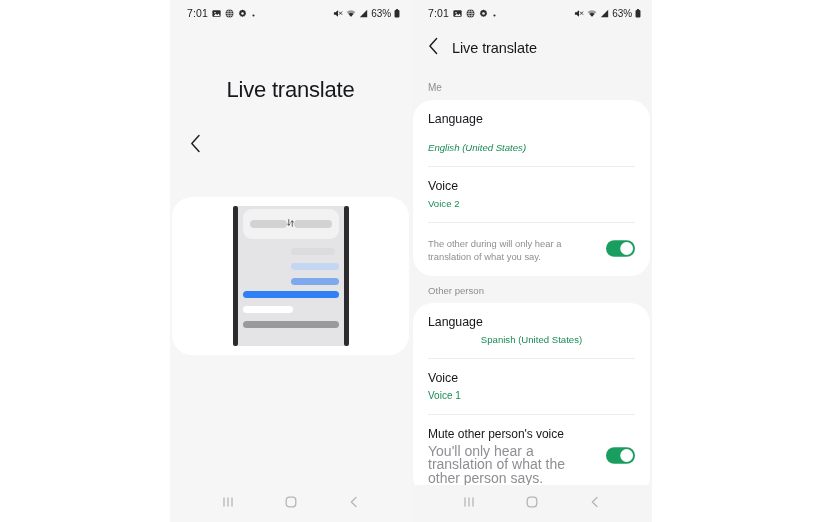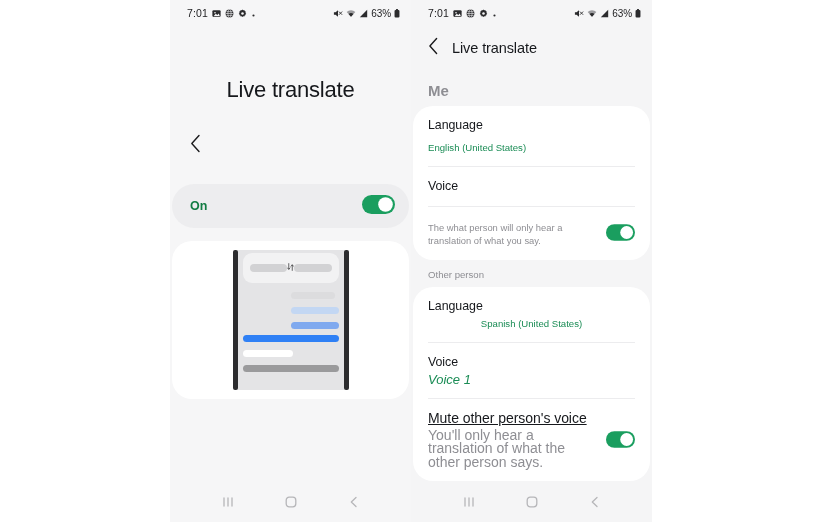--- a/index.html
+++ b/index.html
@@ -194,29 +194,20 @@
       <div class="hero">
         <div class="hero-title">Live translate</div>
       </div>
 
       <div class="back-chev-left">
         <svg width="11" height="19" viewBox="0 0 11 19">
             <path d="M9 1.5 L1.8 9.5 L9 17.5" fill="none" stroke="#1b1b1d" stroke-width="1.4" stroke-linecap="round" stroke-linejoin="round"></path>
           </svg>
       </div>
 
-      <div class="master-card">
-        <span class="master-label">On</span>
-        <span class="ic">
-          <svg width="33" height="19" viewBox="0 0 33 19">
-              <rect x="0" y="0" width="33" height="19" rx="9.5" fill="#1a9e5f"></rect>
-              <circle cx="23.5" cy="9.5" r="7.3" fill="#ffffff"></circle>
-            </svg>
-        </span>
-      </div>
 
       <div class="illus-card">
         <div class="mock">
           <div class="mock-screen"></div>
           <div class="mock-edge l"></div>
           <div class="mock-edge r"></div>
           <div class="mock-top">
             <span class="mock-pill" style="width:38px"></span>
             <span class="mock-swap">
               <svg width="7" height="8" viewBox="0 0 8 9">
@@ -317,62 +308,63 @@
     <div style="display:flex;align-items:center;gap:13px;padding:11px 0 14px 17px;flex:0 0 auto;">
       <span class="ic">
         <svg width="11" height="18" viewBox="0 0 11 18">
             <path d="M8.6 1.5 L1.9 9 L8.6 16.5" fill="none" stroke="#1b1b1d" stroke-width="1.4" stroke-linecap="round" stroke-linejoin="round"></path>
           </svg>
       </span>
       <span style="font-size:14.5px;color:#16181c;letter-spacing:-.1px;">Live translate</span>
     </div>
 
     <div id="settings-list" style="flex:1;overflow:hidden;">
-        <div style="font-size: 15px; color: rgb(142, 142, 147); padding: 9px 0px 7px 17px; font-weight: bold;">Me</div>
+        <div style="font-size: 10px; color: rgb(142, 142, 147); padding: 9px 0px 7px 17px;">Me</div>
         <div style="background: rgb(255, 255, 255); border-radius: 20px; margin: 0px 2px; padding: 0px 15px;">
           <div style="display: flex; align-items: center; justify-content: space-between; gap: 10px; padding: 11px 0px 12px;">
             <div style="flex: 1 1 0%; min-width: 0px;">
               <div style="font-size: 12.4px; color: rgb(22, 24, 28); line-height: 16px; letter-spacing: -0.05px;">Language</div>
-              <div style="font-size: 9.6px; color: rgb(26, 140, 85); margin-top: 8px; line-height: 13px;">English (United States)</div>
+              <div style="font-size: 9.6px; color: rgb(26, 140, 85); margin-top: 14px; line-height: 13px; font-style: italic;">English (United States)</div>
             </div>
           </div>
           <div style="display: flex; align-items: center; justify-content: space-between; gap: 10px; padding: 11px 0px 12px; border-top: 1px solid rgb(236, 236, 238);">
             <div style="flex: 1 1 0%; min-width: 0px;">
               <div style="font-size: 12.4px; color: rgb(22, 24, 28); line-height: 16px; letter-spacing: -0.05px;">Voice</div>
+              <div style="font-size: 9.6px; color: rgb(26, 140, 85); margin-top: 3px; line-height: 13px;">Voice 2</div>
             </div>
           </div>
           <div style="display: flex; align-items: center; justify-content: space-between; gap: 10px; padding: 11px 0px 12px; border-top: 1px solid rgb(236, 236, 238);">
             <div style="flex: 1 1 0%; min-width: 0px;">
-              <div style="font-size: 9.4px; color: rgb(142, 142, 147); margin-top: 3px; line-height: 13.4px;">The what person will only hear a translation of what you say.</div>
+              <div style="font-size: 9.4px; color: rgb(142, 142, 147); margin-top: 3px; line-height: 13.4px;">The other during will only hear a translation of what you say.</div>
             </div>
             <span style="flex: 0 0 auto; display: flex; align-items: center;">
               <svg width="29" height="17" viewBox="0 0 33 19">
                 <rect x="0" y="0" width="33" height="19" rx="9.5" fill="#1a9e5f"></rect>
                 <circle cx="23.5" cy="9.5" r="7.3" fill="#ffffff"></circle>
               </svg>
             </span>
           </div>
         </div>
         <div style="font-size: 9.6px; color: rgb(142, 142, 147); padding: 9px 0px 7px 17px;">Other person</div>
         <div style="background: rgb(255, 255, 255); border-radius: 20px; margin: 0px 2px; padding: 0px 15px;">
           <div style="display: flex; align-items: center; justify-content: space-between; gap: 10px; padding: 11px 0px 12px;">
             <div style="flex: 1 1 0%; min-width: 0px;">
               <div style="font-size: 12.4px; color: rgb(22, 24, 28); line-height: 16px; letter-spacing: -0.05px;">Language</div>
               <div style="font-size: 9.6px; color: rgb(26, 140, 85); margin-top: 3px; line-height: 13px; text-align: center;">Spanish (United States)</div>
             </div>
           </div>
           <div style="display: flex; align-items: center; justify-content: space-between; gap: 10px; padding: 11px 0px 12px; border-top: 1px solid rgb(236, 236, 238);">
             <div style="flex: 1 1 0%; min-width: 0px;">
               <div style="font-size: 12.4px; color: rgb(22, 24, 28); line-height: 16px; letter-spacing: -0.05px;">Voice</div>
-              <div style="font-size: 13px; color: rgb(26, 140, 85); margin-top: 3px; line-height: 13px; font-style: italic;">Voice 1</div>
+              <div style="font-size: 10px; color: rgb(26, 140, 85); margin-top: 3px; line-height: 13px;">Voice 1</div>
             </div>
           </div>
           <div style="display: flex; align-items: center; justify-content: space-between; gap: 10px; padding: 11px 0px 12px; border-top: 1px solid rgb(236, 236, 238);">
             <div style="flex: 1 1 0%; min-width: 0px;">
-              <div style="font-size: 14px; color: rgb(22, 24, 28); line-height: 16px; letter-spacing: -0.05px; text-decoration: underline;">Mute other person's voice</div>
+              <div style="font-size: 12px; color: rgb(22, 24, 28); line-height: 16px; letter-spacing: -0.05px;">Mute other person's voice</div>
               <div style="font-size: 14px; color: rgb(142, 142, 147); margin-top: 3px; line-height: 13.4px;">You'll only hear a translation of what the other person says.</div>
             </div>
             <span style="flex: 0 0 auto; display: flex; align-items: center;">
               <svg width="29" height="17" viewBox="0 0 33 19">
                 <rect x="0" y="0" width="33" height="19" rx="9.5" fill="#1a9e5f"></rect>
                 <circle cx="23.5" cy="9.5" r="7.3" fill="#ffffff"></circle>
               </svg>
             </span>
           </div>
         </div>

